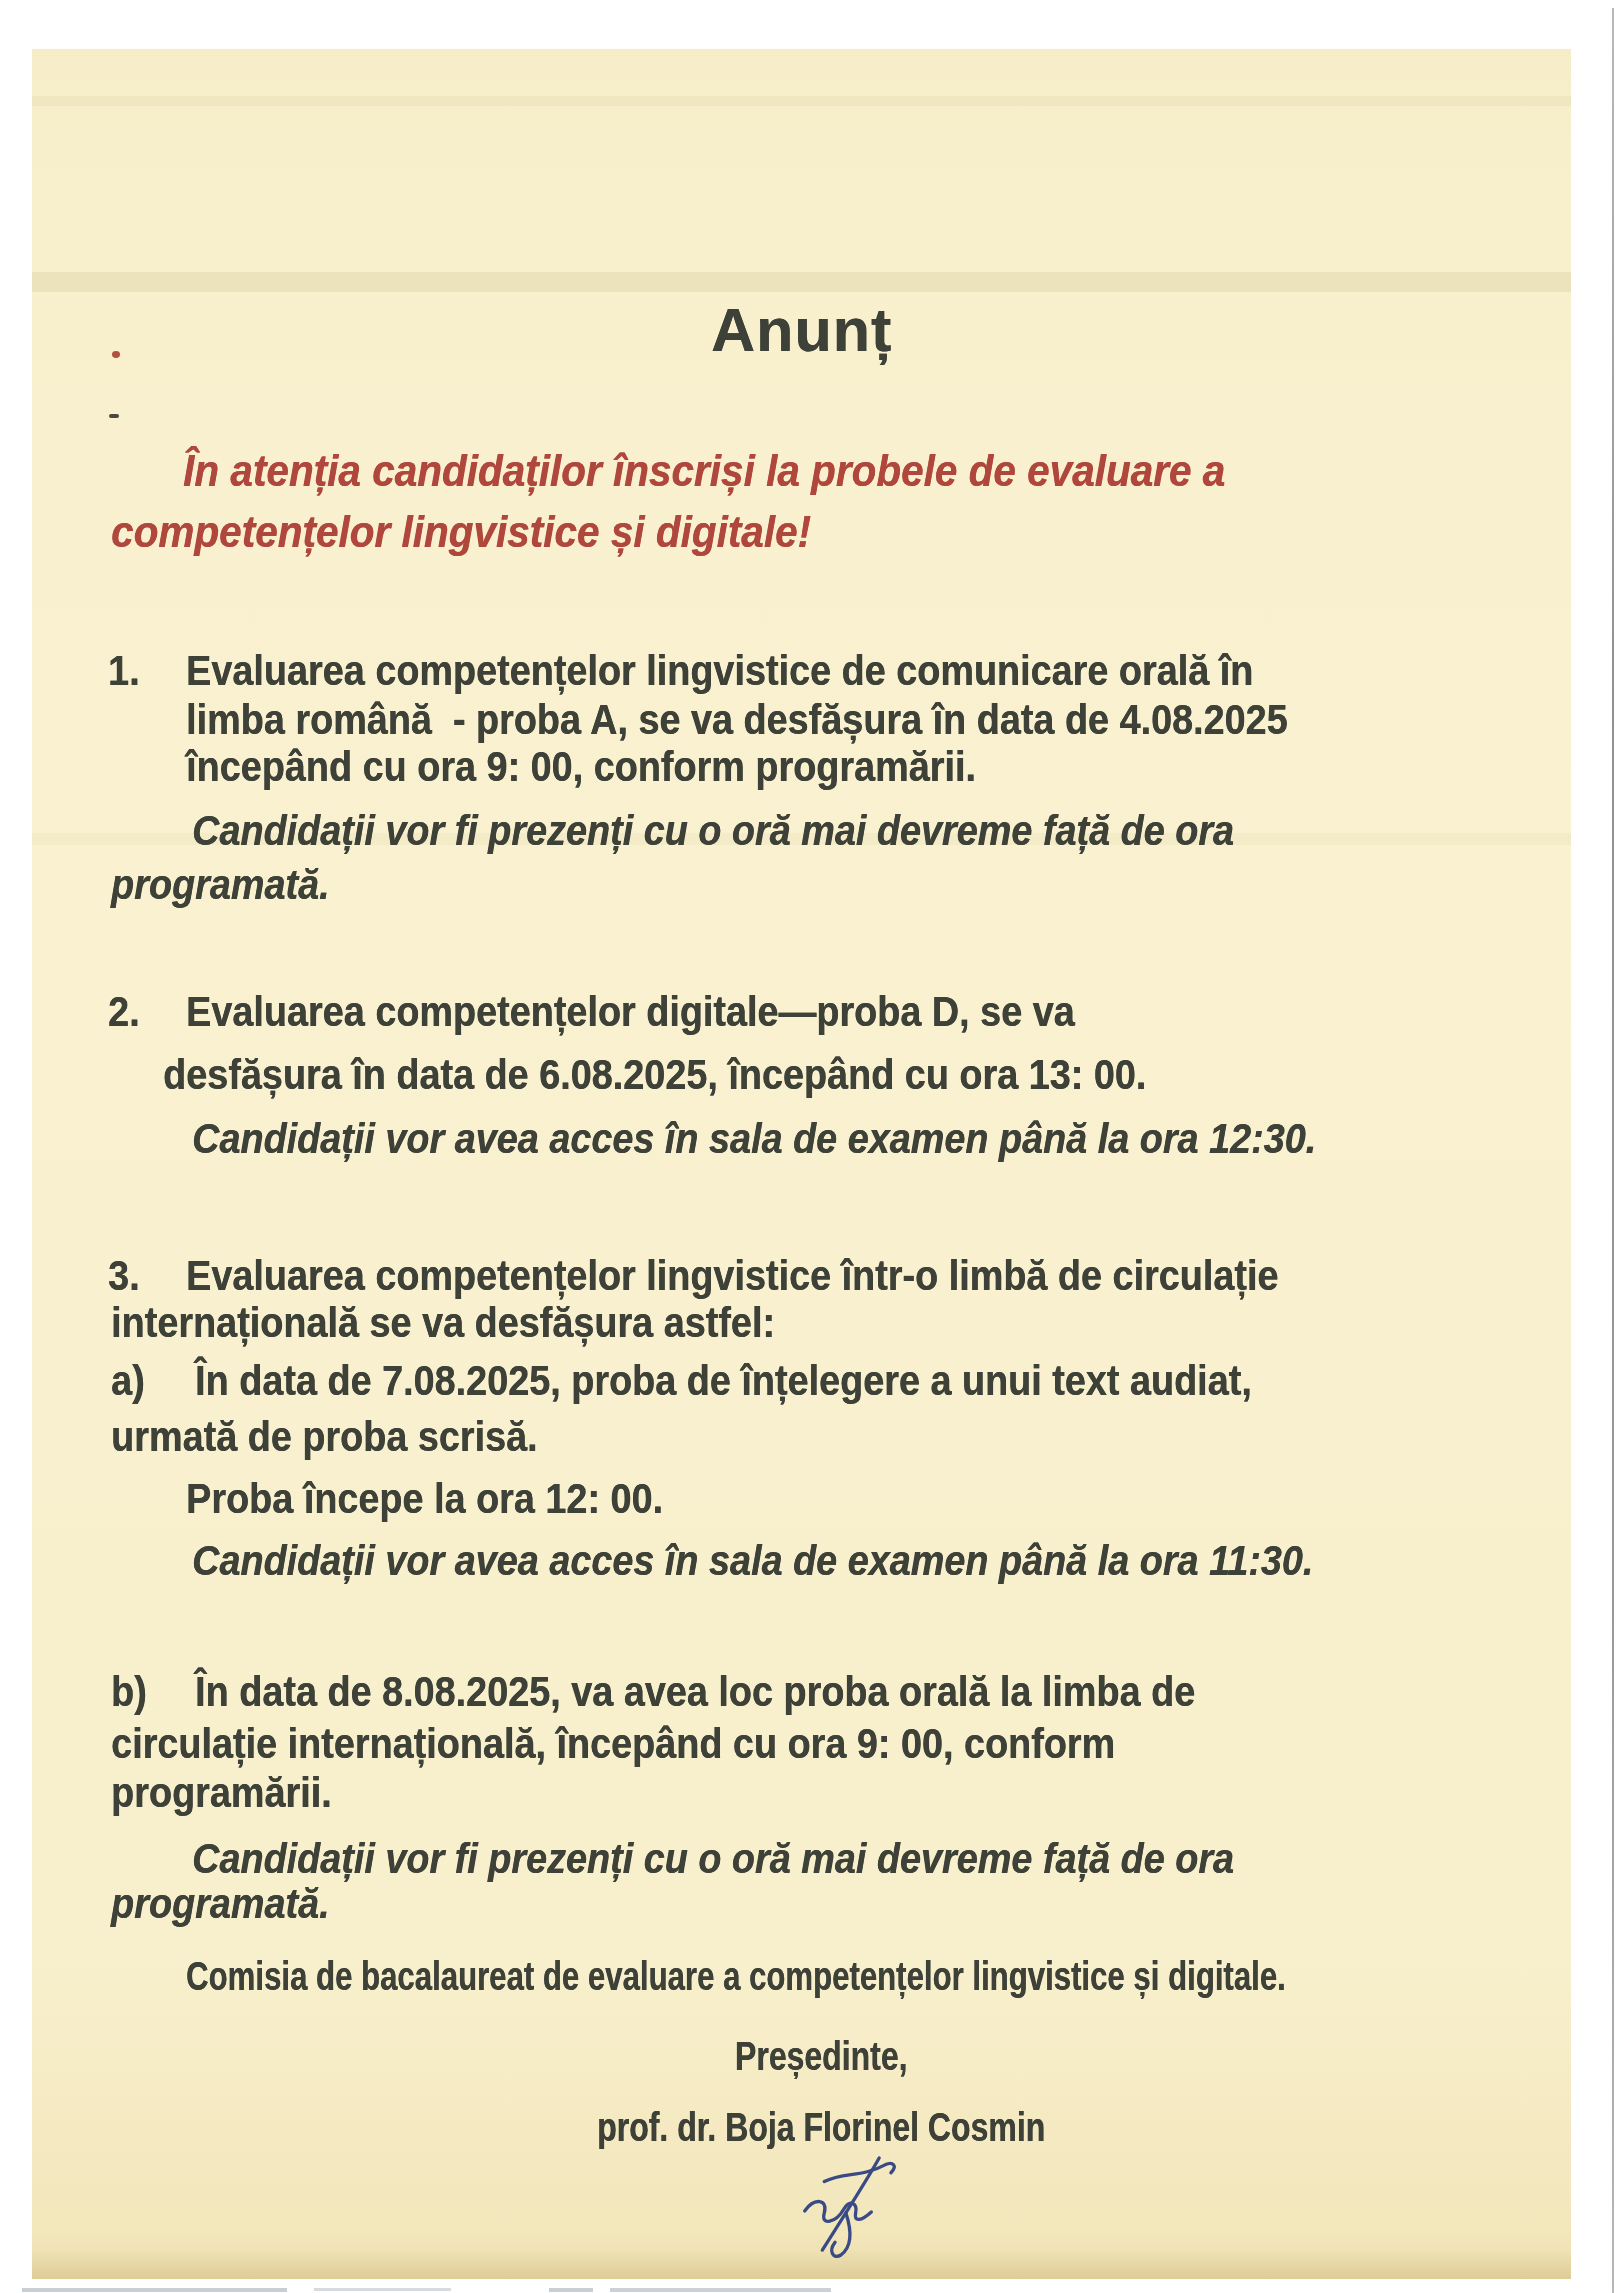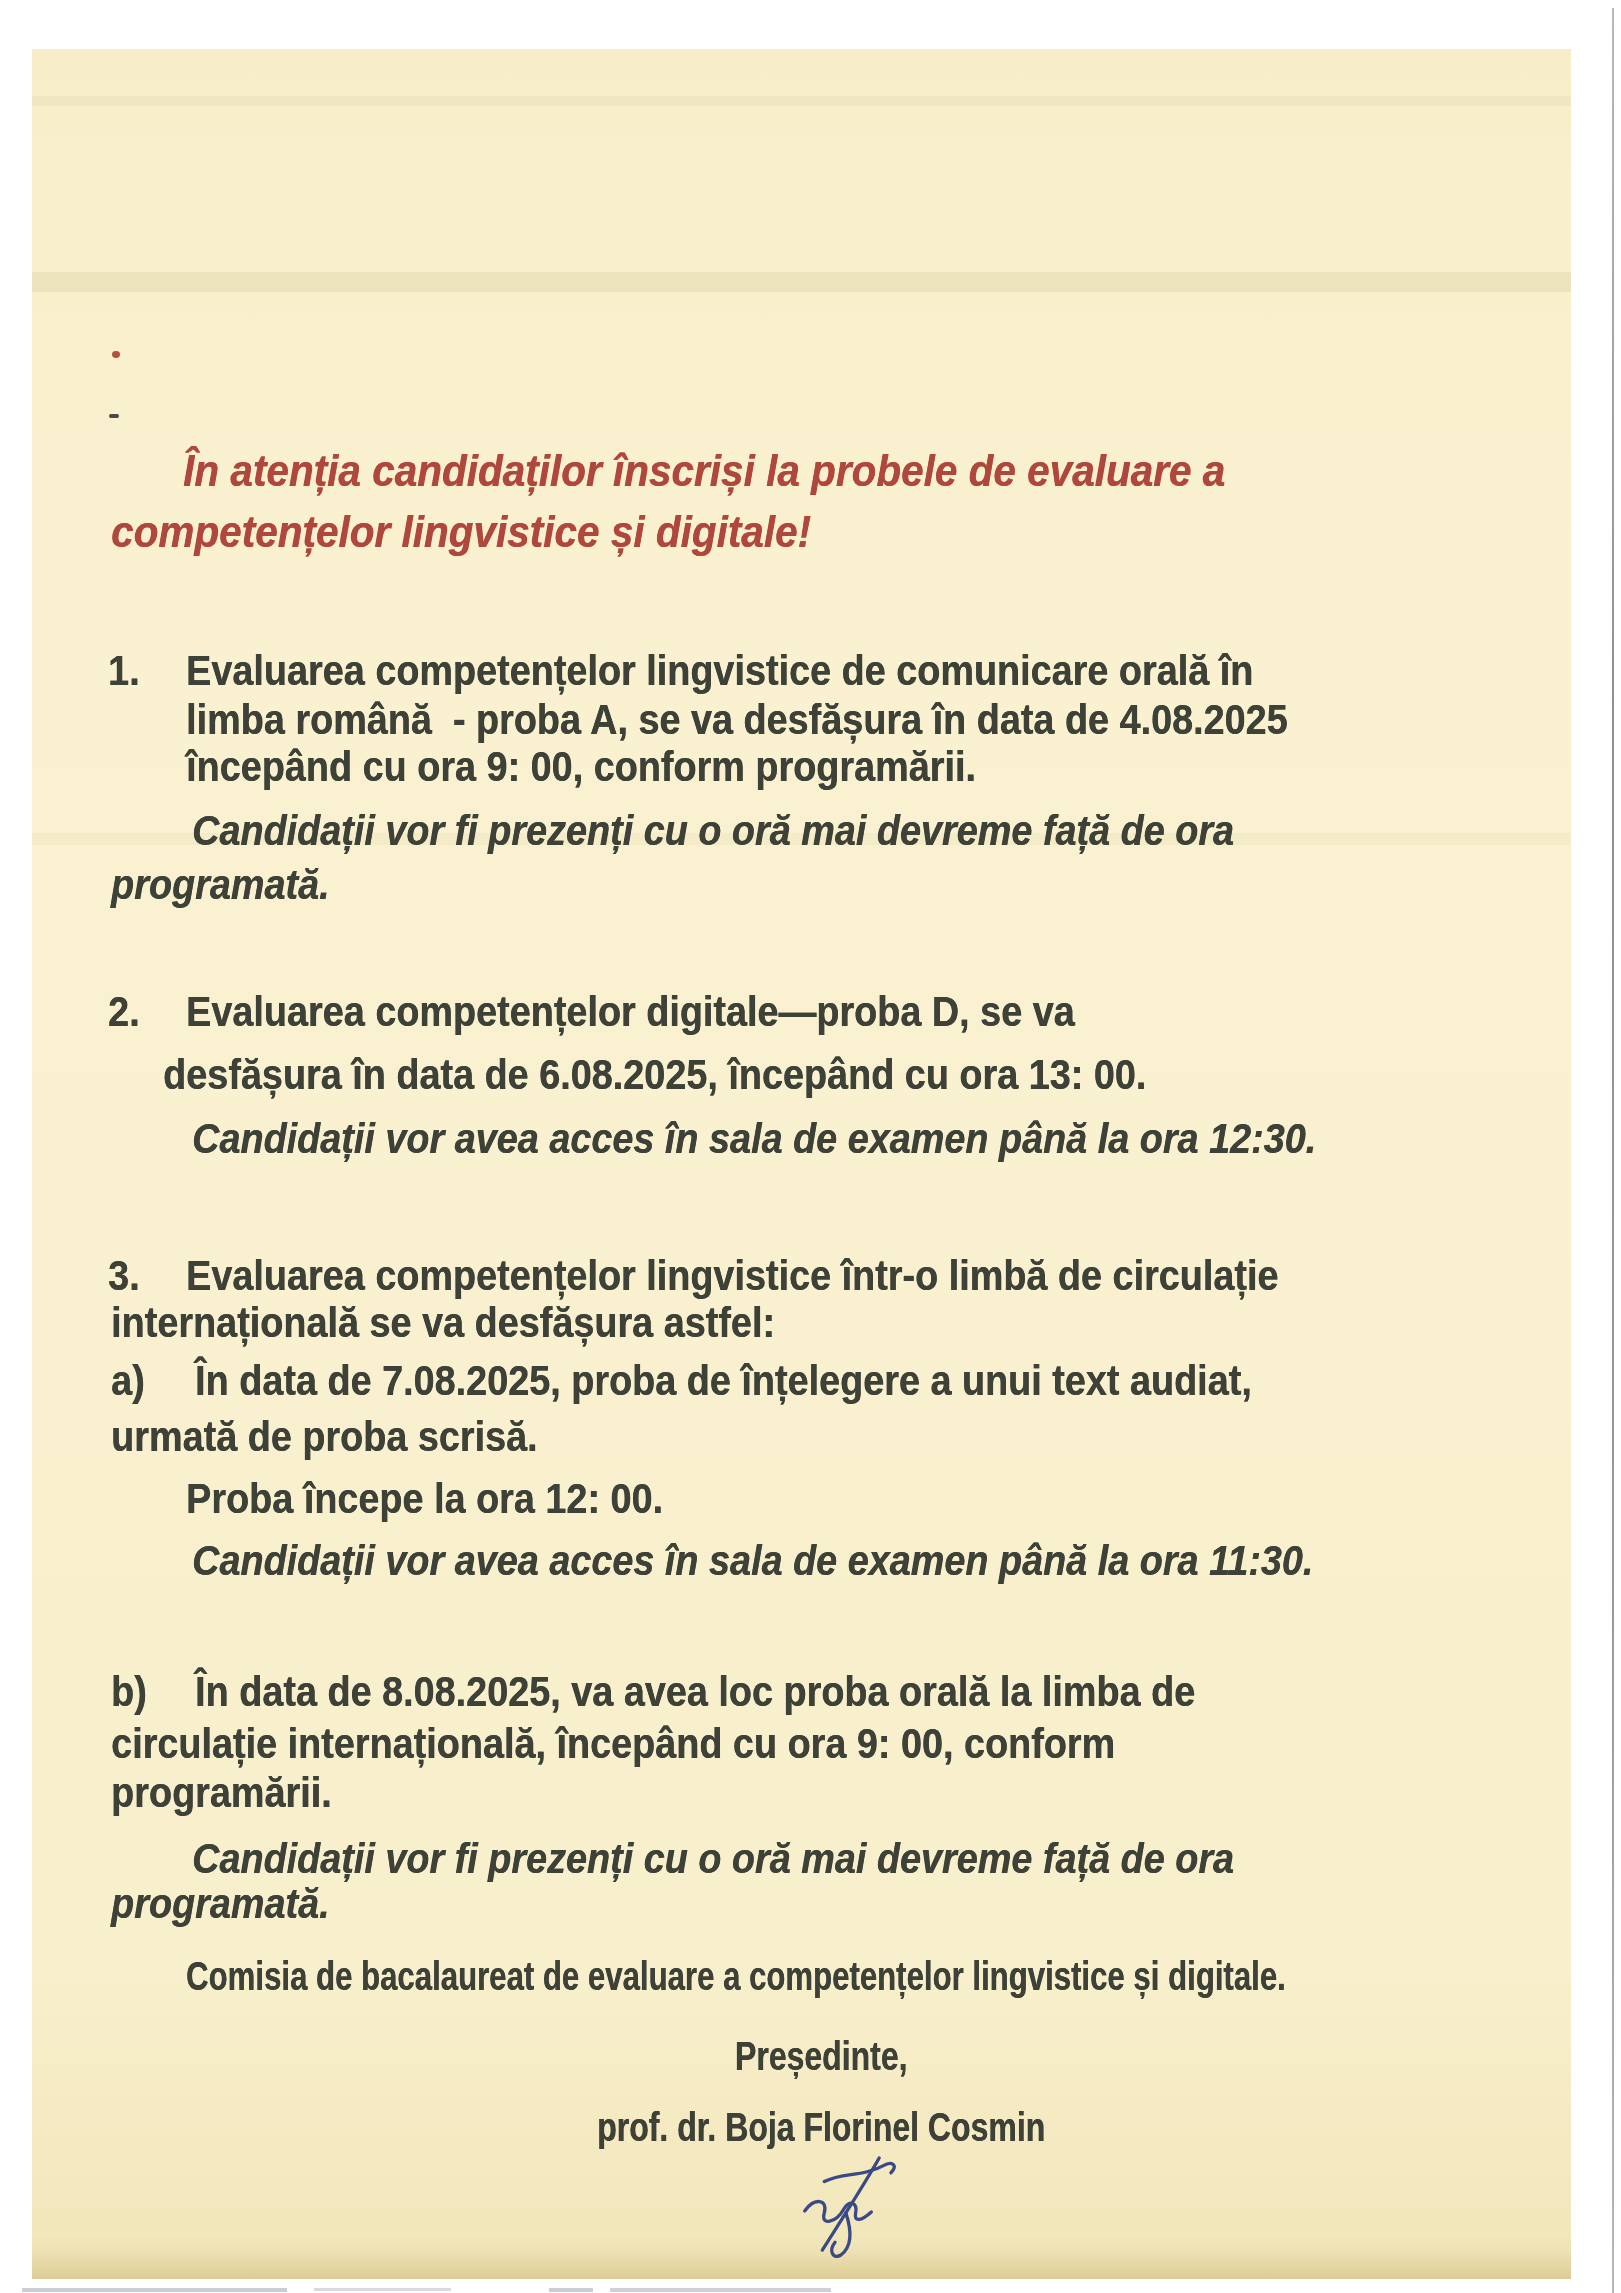--- a/index.html
+++ b/index.html
@@ -44,20 +44,21 @@
 
 <div class="paper">
 
   <div class="streak" style="top:47px;height:9.8px;background:rgba(185,165,110,0.10);"></div>
   <div class="streak" style="top:223px;height:19.6px;background:rgba(185,165,110,0.18);"></div>
   <div class="streak" style="top:784px;height:11.8px;background:rgba(185,165,110,0.08);"></div>
   <div class="streak" style="bottom:0;height:29px;background:linear-gradient(180deg,rgba(200,175,110,0),rgba(195,170,105,0.30));"></div>
   <div class="speck" style="left:80px;top:302px;width:7.8px;height:6.9px;background:#b4503f;"></div>
   <div class="speck" style="left:77px;top:365px;width:9.8px;height:3.9px;background:#4a4a44;border-radius:2px;"></div>
 
+  <div class="ln center title" style="top:249px;">Anunț</div>
 
   <div class="ln red" style="left:151px;top:398px;">În atenția candidaților înscriși la probele de evaluare a</div>
   <div class="ln red" style="left:79px;top:459px;">competențelor lingvistice și digitale!</div>
 
   <div class="ln body43" style="left:76px;top:599px;">1.</div>
   <div class="ln body43" style="left:154px;top:599px;">Evaluarea competențelor lingvistice de comunicare orală în</div>
   <div class="ln body43" style="left:154px;top:648px;">limba română  - proba A, se va desfășura în data de 4.08.2025</div>
   <div class="ln body43" style="left:154px;top:695px;">începând cu ora 9: 00, conform programării.</div>
   <div class="ln note" style="left:160px;top:759px;">Candidații vor fi prezenți cu o oră mai devreme față de ora</div>
   <div class="ln note" style="left:79px;top:813px;">programată.</div>

